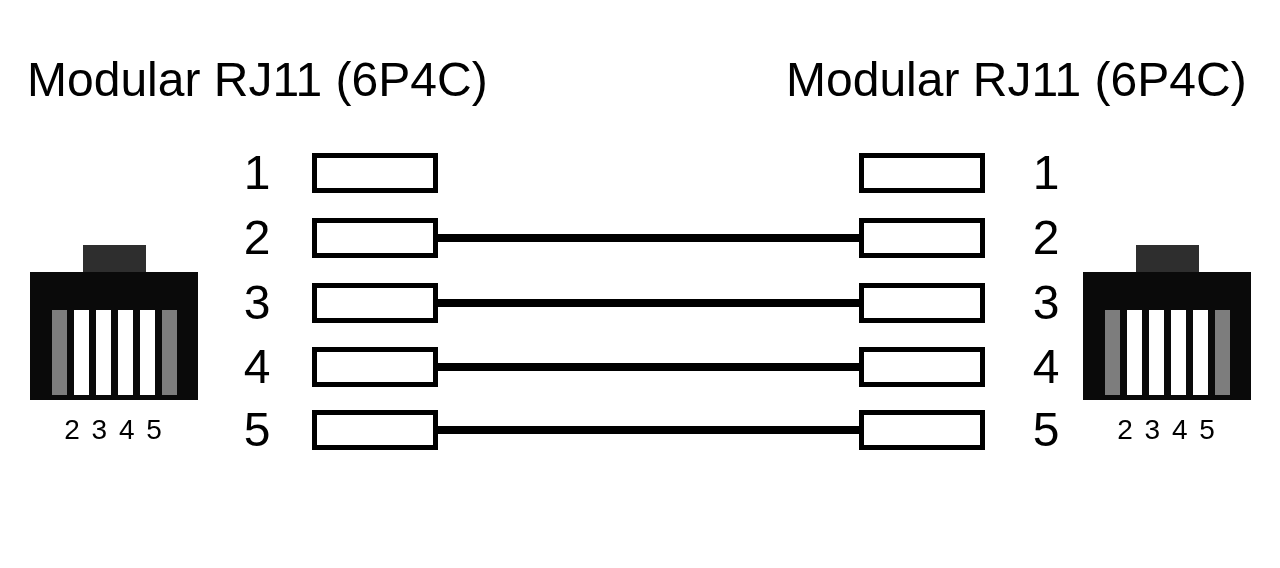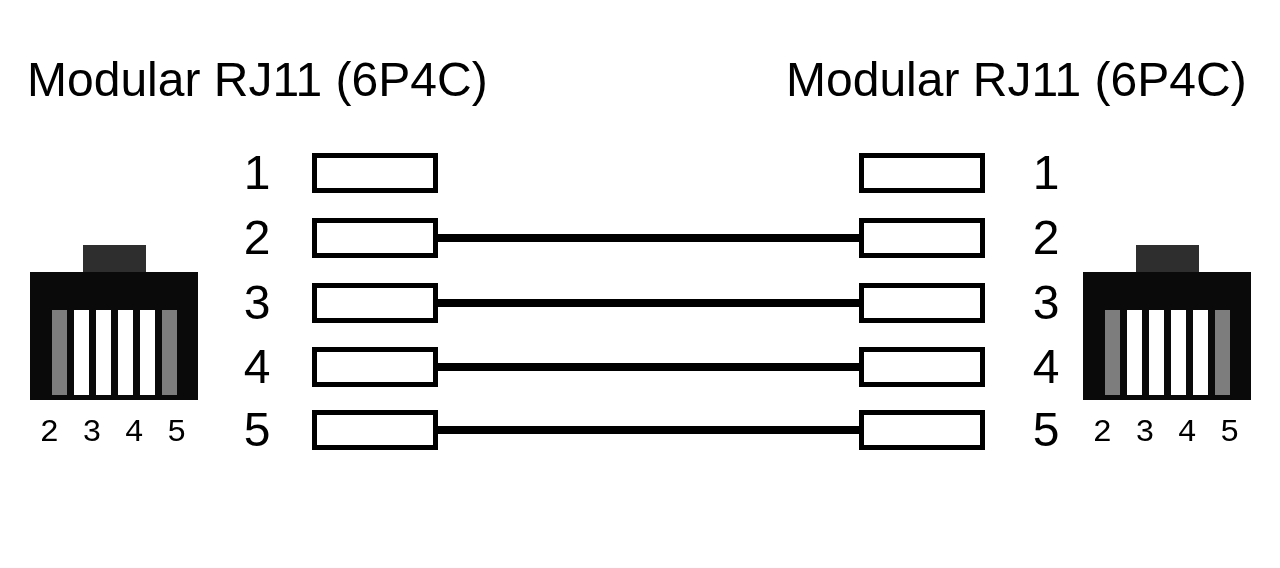--- a/index.html
+++ b/index.html
@@ -26,21 +26,21 @@
   .connector{position:absolute;top:245px;width:168px;}
   .tab{width:63px;height:27px;margin:0 auto;background:#2e2e2e;}
   .cbody{
     width:168px;height:128px;background:#0a0a0a;box-sizing:border-box;
     display:flex;justify-content:center;gap:7px;padding-top:38px;
   }
   .slot{width:15px;height:85px;background:#ffffff;}
   .slot.gray{background:#7d7d7d;}
   .connlabel{
     position:absolute;top:414px;width:168px;text-align:center;
-    font-size:32px;letter-spacing:2px;color:#000;white-space:nowrap;font-family:Liberation Mono, monospace;
+    font-size:28px;letter-spacing:2px;color:#000;white-space:nowrap;
   }
 </style>
 </head>
 <body>
 
 <div class="stage">
 
   <div class="title" style="left:27px">Modular RJ11 (6P4C)</div>
   <div class="title" style="left:786px">Modular RJ11 (6P4C)</div>
 

